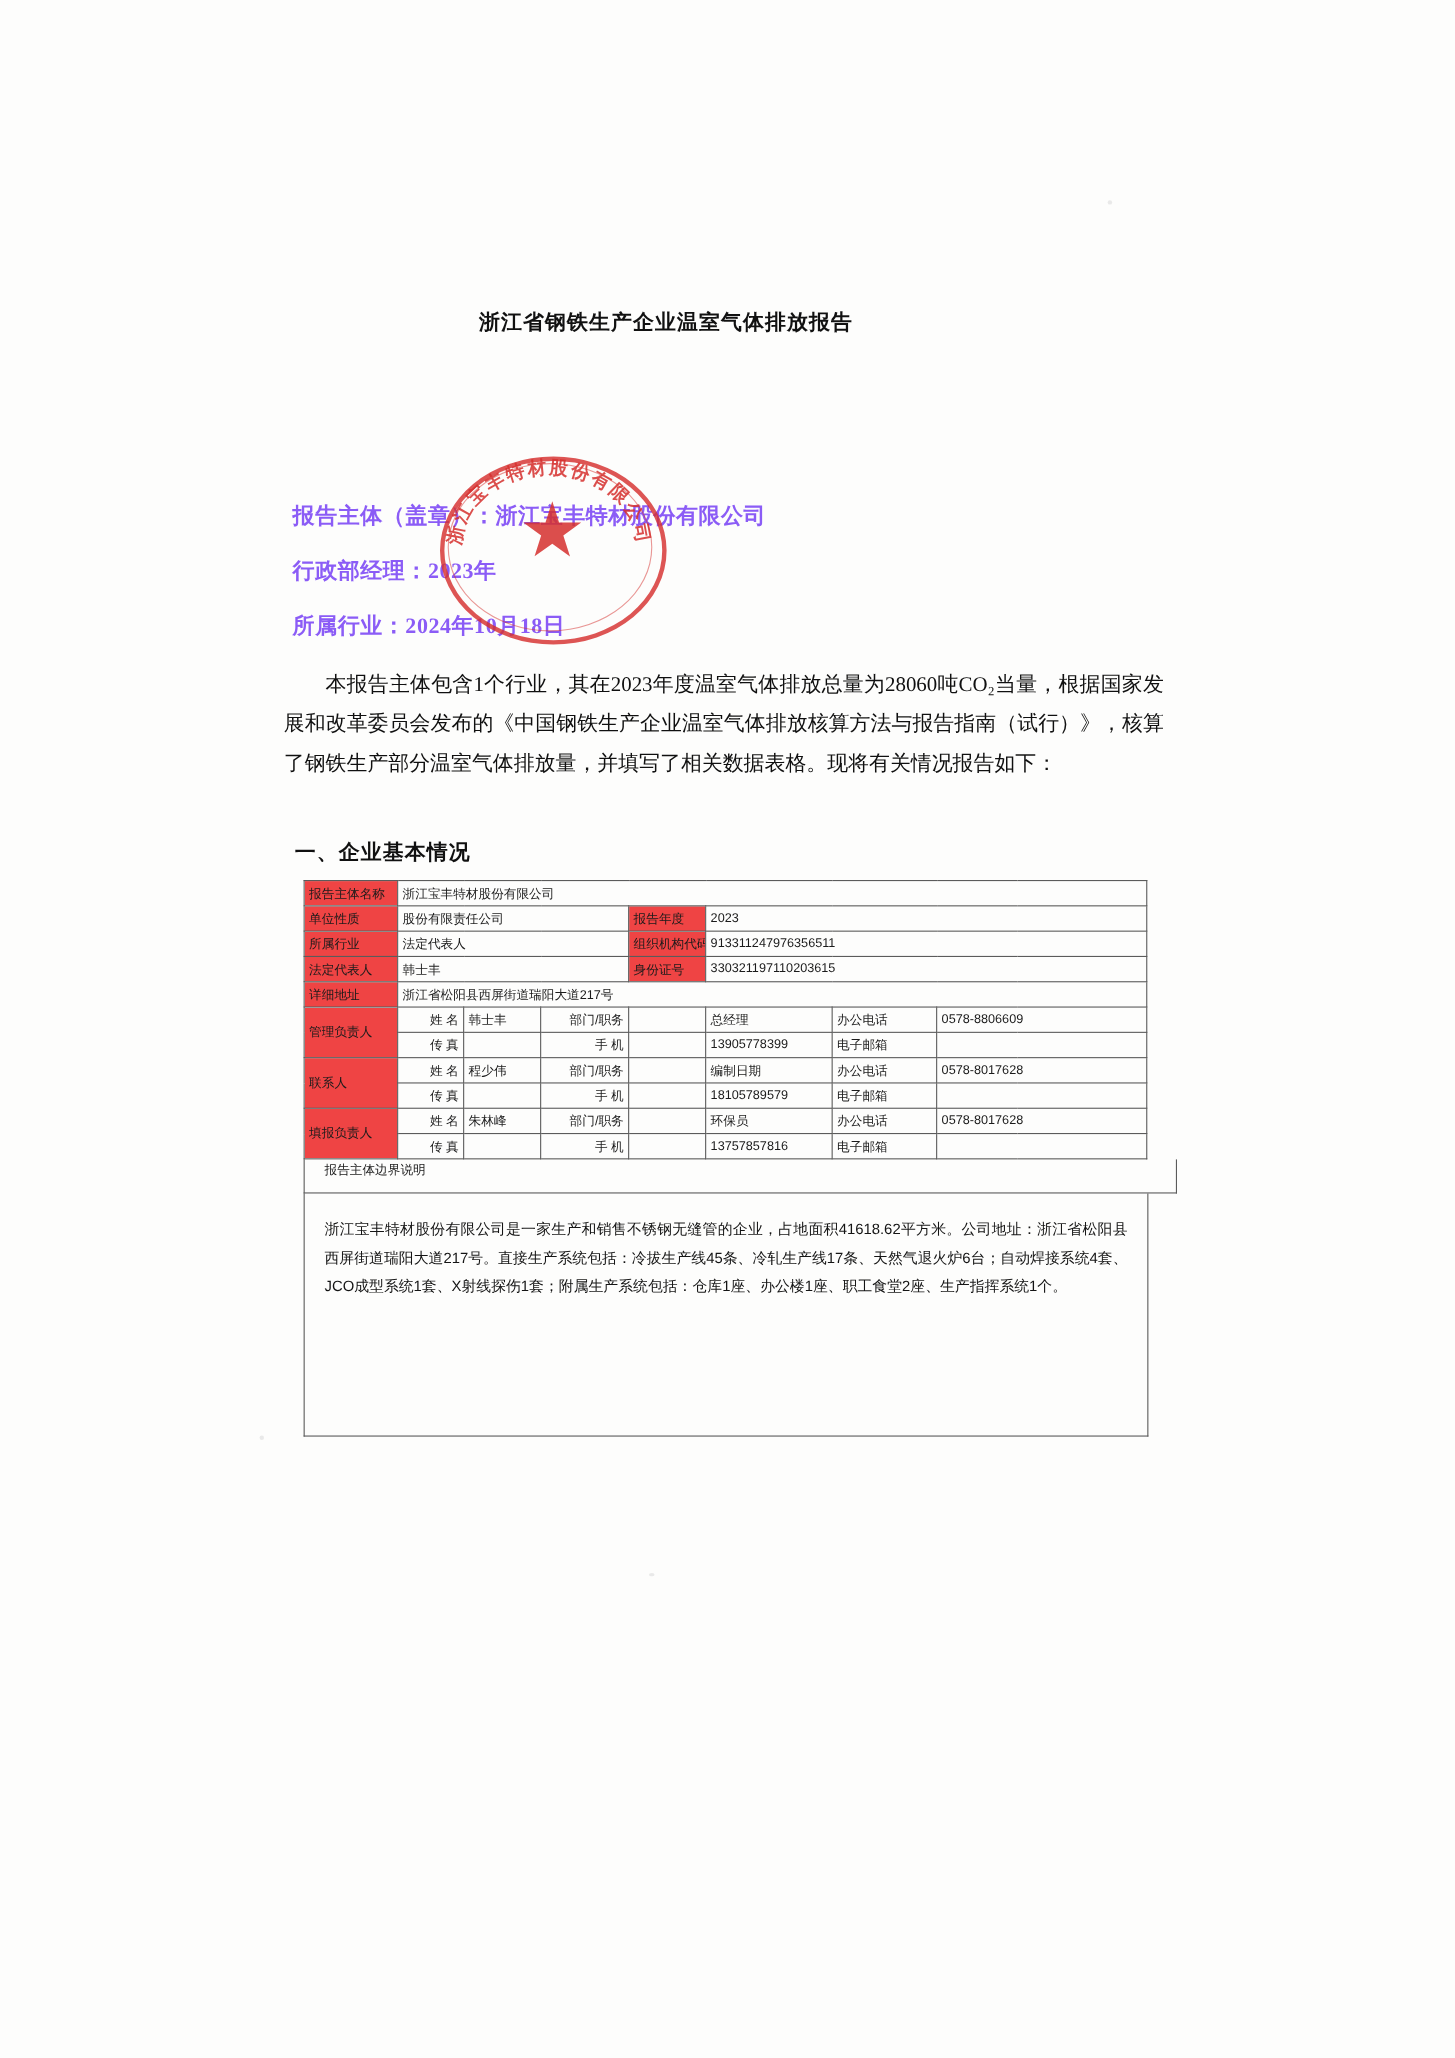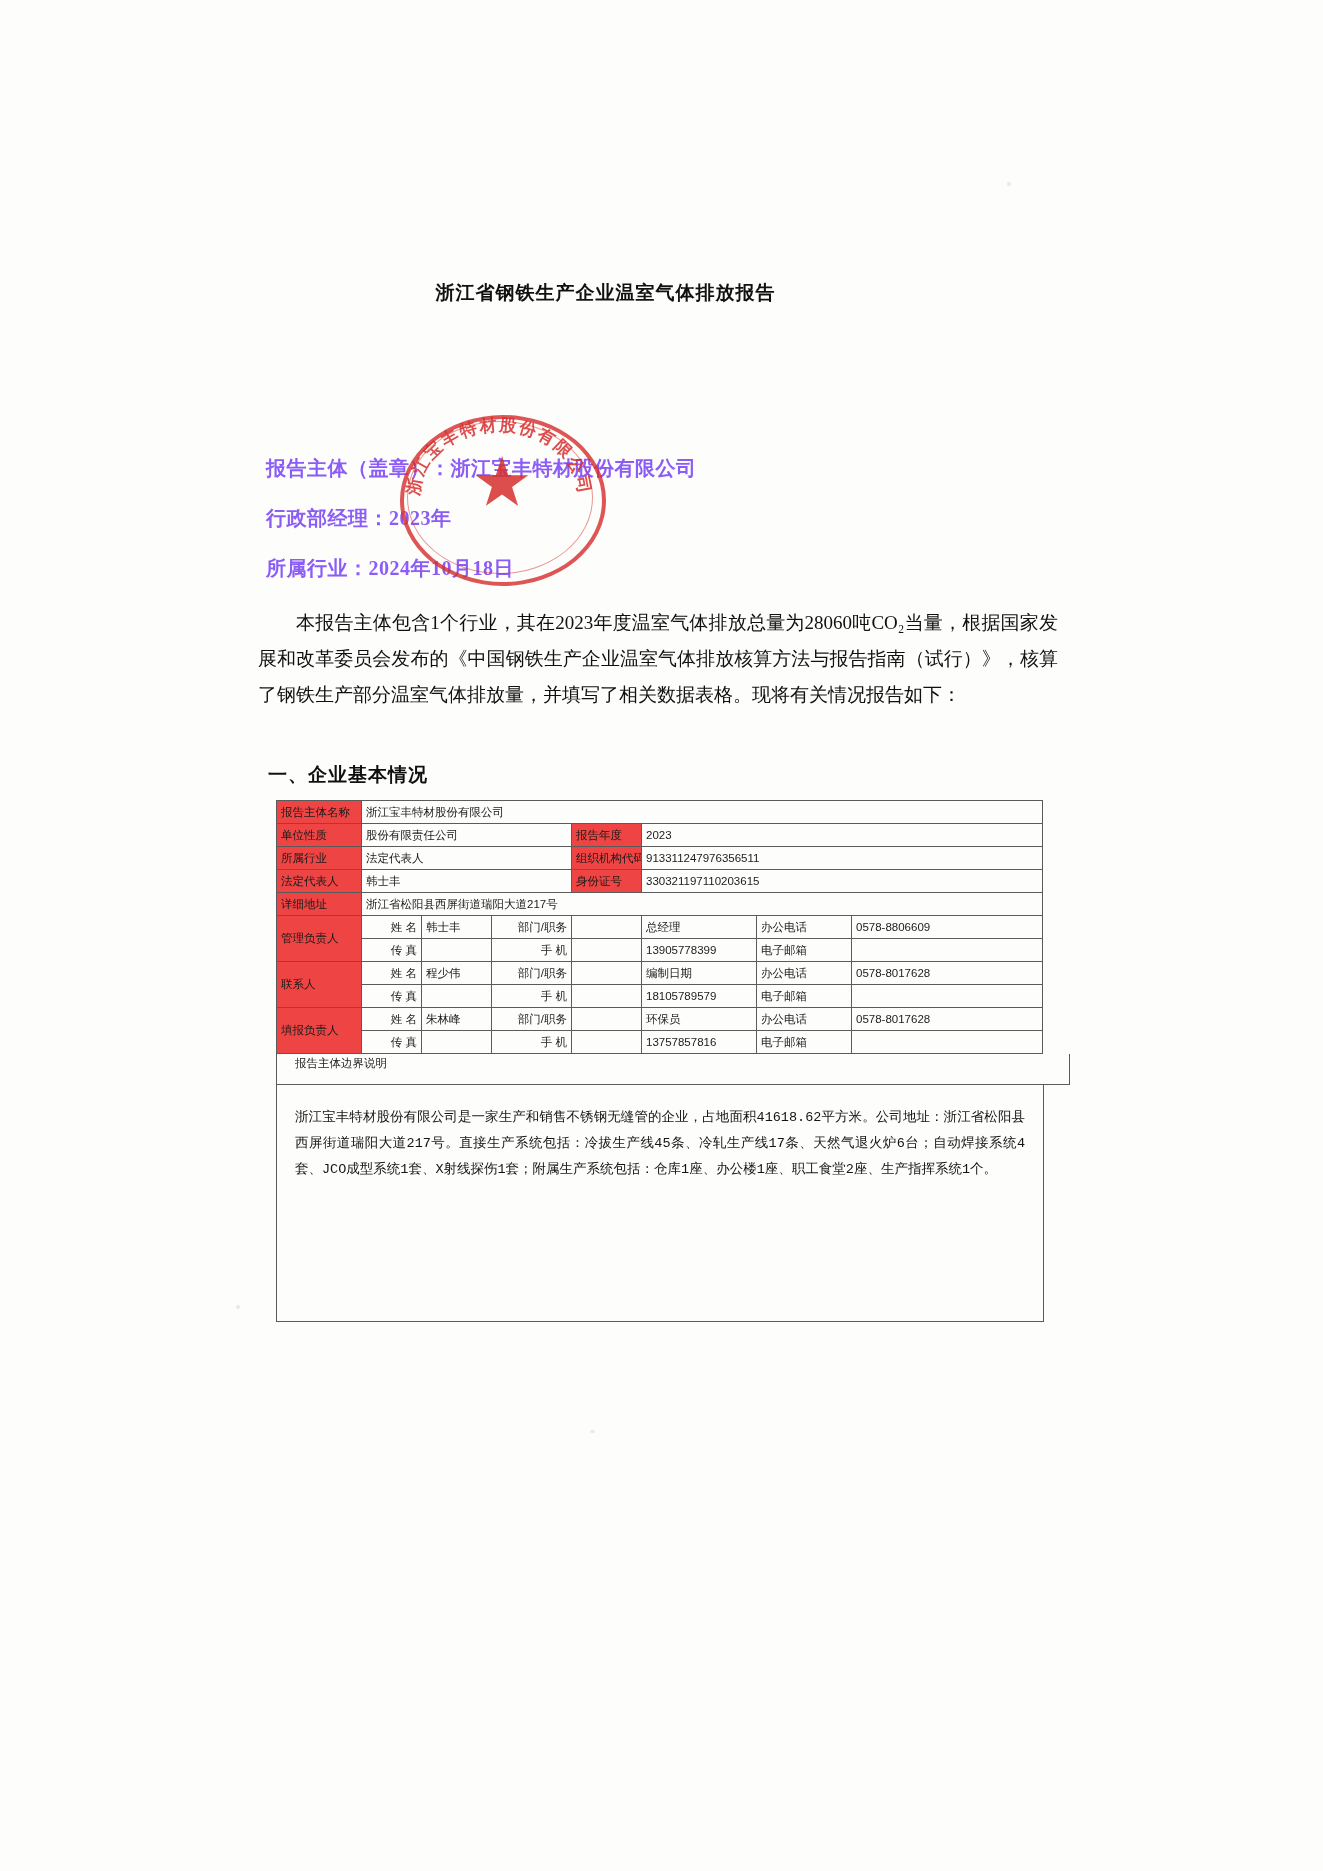--- a/index.html
+++ b/index.html
@@ -150,22 +150,22 @@
     vertical-align: middle;
     white-space: nowrap;
     overflow: hidden;
   }
   td.lbl { background: #ef4444; }
   td.sub-lbl { text-align: right; }
   .note-box {
     border: 1px solid #5b5b5b;
     border-top: none;
     min-height: 200px;
-    padding: 20px 18px 16px 18px;
-    font-family: Liberation Mono, monospace;
+    padding: 20px 18px 0 18px;
+    font-family: Liberation Sans, sans-serif;
     font-size: 13.5px;
     line-height: 26px;
     color: #141414;
     text-align: justify;
     width: 730px;
   }
   .boundary-row {
     border: 1px solid #5b5b5b;
     border-top: none;
     height: 26px;

